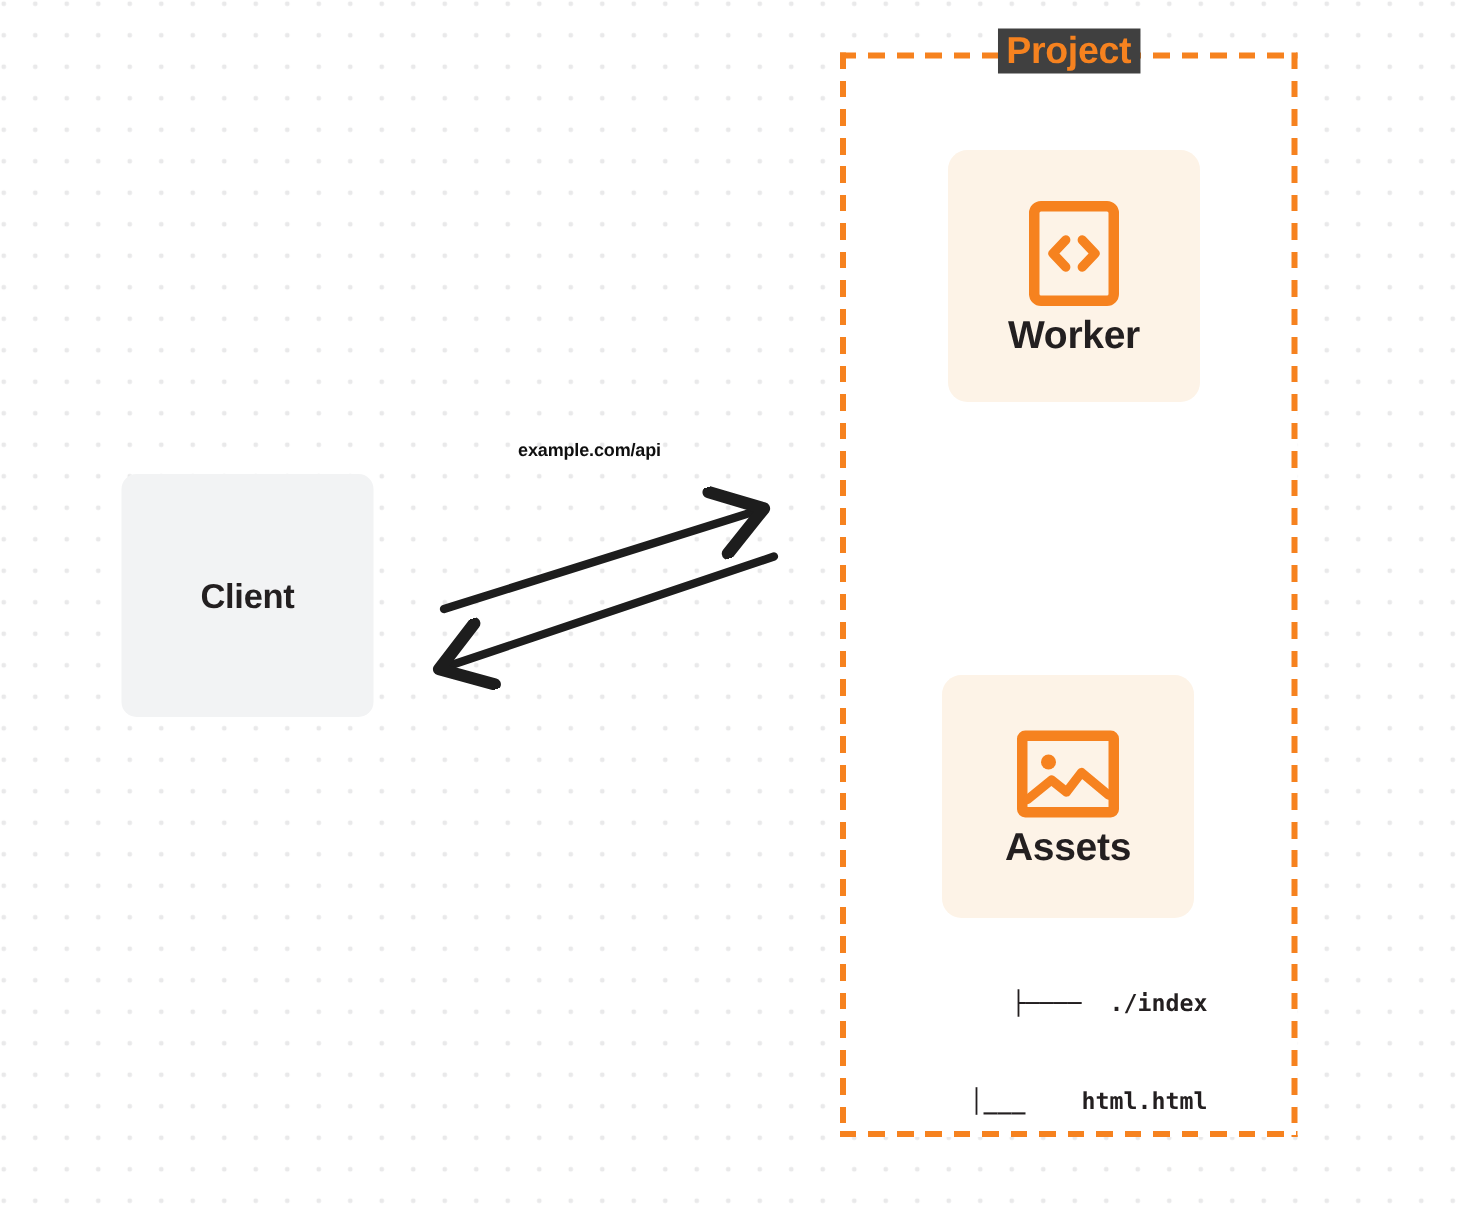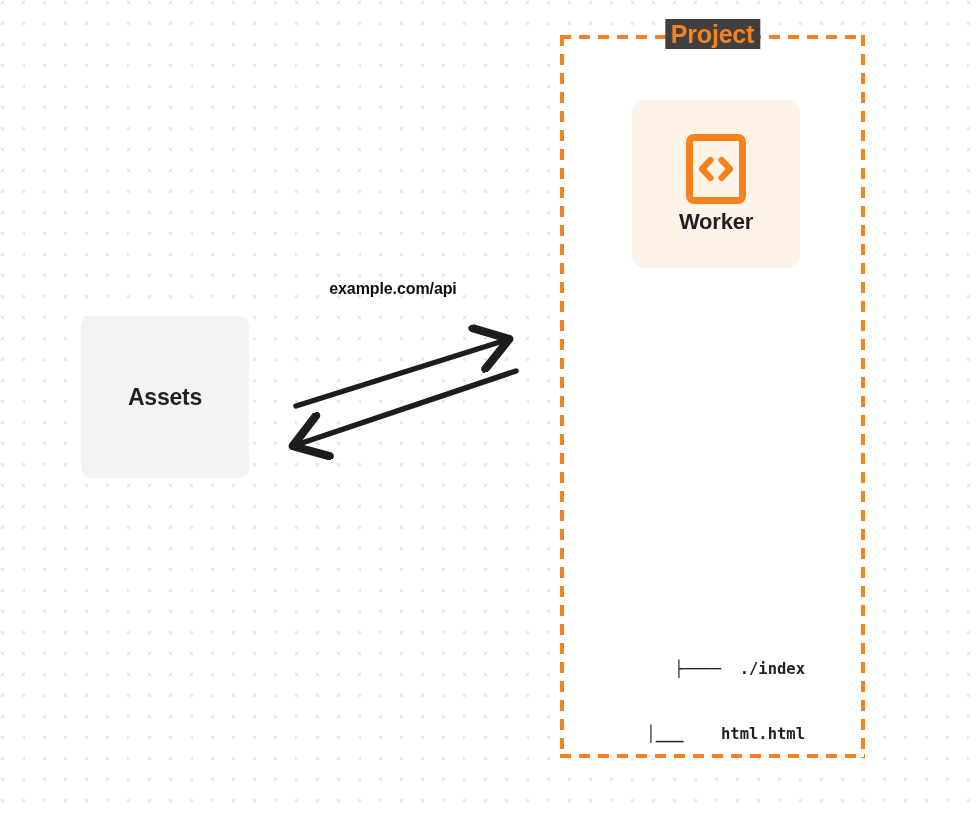--- a/index.html
+++ b/index.html
@@ -77,21 +77,21 @@
     flex-direction: column;
     align-items: center;
     justify-content: center;
   }
   .card .icon {
     display: block;
   }
   .card .card-label {
     margin-top: 0;
     color: #231f20;
-    font-size: 22px;
+    font-size: 26px;
     font-weight: 700;
     letter-spacing: -0.2px;
     line-height: 26px;
   }
 
   #worker-card {
     left: 632px;
     top: 100px;
     width: 168px;
     height: 168px;
@@ -128,25 +128,25 @@
     position: absolute;
     left: 0;
     top: 0;
     width: 980px;
     height: 818px;
     pointer-events: none;
   }
   #request-label {
     position: absolute;
     left: 308px;
-    top: 279px;
+    top: 290px;
     width: 170px;
     text-align: center;
     color: #0f0f0f;
-    font-size: 16px;
+    font-size: 12px;
     font-weight: 700;
     letter-spacing: -0.1px;
     line-height: 20px;
   }
 
   
   #file-tree {
     position: absolute;
     left: 600px;
     top: 616px;
@@ -162,21 +162,21 @@
     display: block;
     text-align: right;
   }
 </style>
 </head>
 <body>
 
 <div id="canvas">
 
   <div id="client-box">
-    <span class="box-label">Assets</span>
+    <span class="box-label">Client</span>
   </div>
 
   <svg id="arrows" viewBox="0 0 980 818">
     <defs>
       <marker id="arrowhead-right" markerWidth="9" markerHeight="9" refX="5.4" refY="4.5" orient="auto" markerUnits="strokeWidth">
         <path d="M0.8,0.6 L6.6,4.5 L0.8,8.4" fill="none" stroke="#1d1d1d" stroke-width="1.5" stroke-linecap="round" stroke-linejoin="round"></path>
       </marker>
       <marker id="arrowhead-left" markerWidth="9" markerHeight="9" refX="5.4" refY="4.5" orient="auto" markerUnits="strokeWidth">
         <path d="M0.8,0.6 L6.6,4.5 L0.8,8.4" fill="none" stroke="#1d1d1d" stroke-width="1.5" stroke-linecap="round" stroke-linejoin="round"></path>
       </marker>
@@ -199,20 +199,30 @@
     <span class="icon">
       <svg width="62" height="72" viewBox="0 0 62 72" fill="none">
         <rect x="4.5" y="4.5" width="53" height="63" rx="4.5" stroke="#f6821f" stroke-width="7"></rect>
         <path d="M25.5 27 L17 36 L25.5 45" stroke="#f6821f" stroke-width="6.2" stroke-linecap="round" stroke-linejoin="round" fill="none"></path>
         <path d="M36.5 27 L45 36 L36.5 45" stroke="#f6821f" stroke-width="6.2" stroke-linecap="round" stroke-linejoin="round" fill="none"></path>
       </svg>
     </span>
     <span class="card-label">Worker</span>
   </div>
 
+  <div id="assets-card" class="card">
+    <span class="icon">
+      <svg width="70" height="60" viewBox="0 0 70 60" fill="none">
+        <rect x="4.5" y="4.5" width="61" height="51" rx="2" stroke="#f6821f" stroke-width="7"></rect>
+        <circle cx="22" cy="22" r="5" fill="#f6821f"></circle>
+        <path d="M8 47 L24 34 L34 42 L44 29 L62 44" stroke="#f6821f" stroke-width="6.2" stroke-linecap="round" stroke-linejoin="round" fill="none"></path>
+      </svg>
+    </span>
+    <span class="card-label">Assets</span>
+  </div>
 
   <div id="file-tree">
     <span class="tree-row">├────  ./index</span>
     <span class="tree-row">   │___    html.html</span>
     
   </div>
 
 </div>
 
 </body></html>

